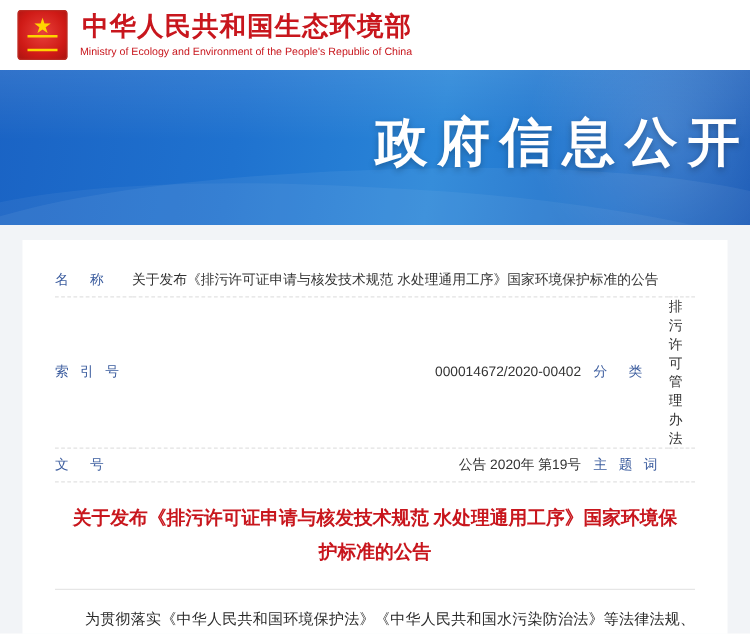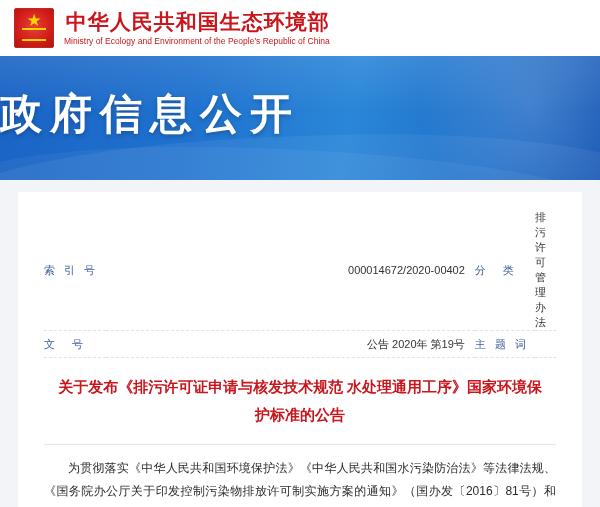--- a/index.html
+++ b/index.html
@@ -102,21 +102,21 @@
     top: -60px;
     width: 220px;
     height: 220px;
     border-radius: 50%;
     background: radial-gradient(circle, rgba(255,255,255,0.16) 0%, rgba(255,255,255,0) 70%);
   }
   .banner-title {
     position: absolute;
     left: 0; right: 0;
     top: 30px;
-    text-align: left;
+    text-align: right;
     font-family: "Liberation Serif", serif;
     font-size: 42px;
     font-weight: bold;
     color: #ffffff;
     letter-spacing: 8px;
     text-shadow: 0 2px 5px rgba(0,0,0,0.25);
   }
 
   
   .content {
@@ -204,20 +204,24 @@
     <div class="glow"></div>
     <div class="wave w1"></div>
     <div class="wave w2"></div>
     <div class="banner-title">政府信息公开</div>
   </div>
 
   <div class="content">
 
     <table class="meta">
       <tbody>
+        <tr>
+          <td class="lbl">名　称</td>
+          <td class="val" colspan="3">关于发布《排污许可证申请与核发技术规范 水处理通用工序》国家环境保护标准的公告</td>
+        </tr>
         <tr>
           <td class="lbl">索 引 号</td>
           <td class="val val-wide">000014672/2020-00402</td>
           <td class="lbl2">分　类</td>
           <td class="val">排污许可管理办法</td>
         </tr>
         <tr>
           <td class="lbl">文　号</td>
           <td class="val val-wide">公告 2020年 第19号</td>
           <td class="lbl2">主 题 词</td>

